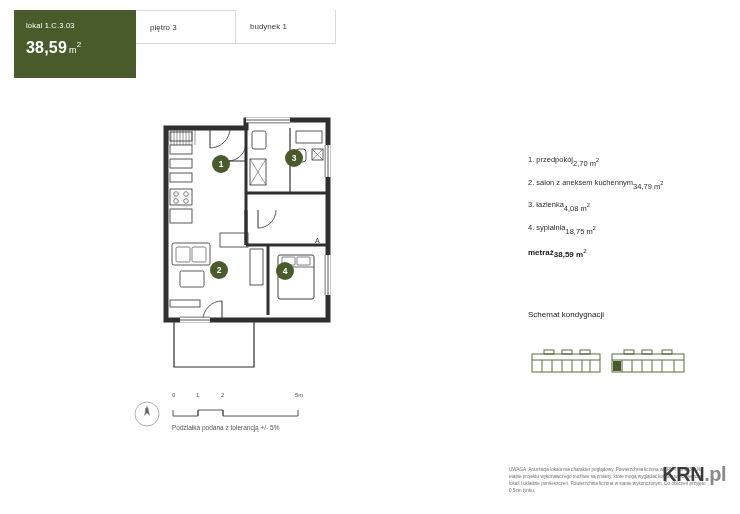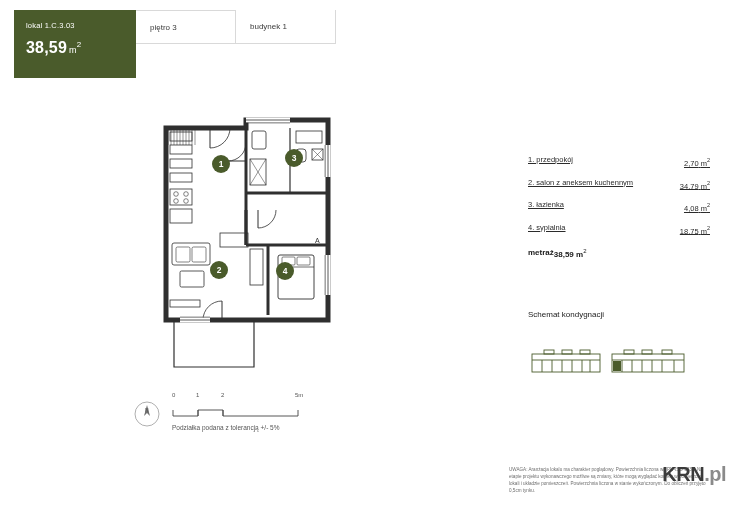--- a/index.html
+++ b/index.html
@@ -127,26 +127,25 @@
 
   
   #rooms {
     position: absolute;
     left: 528px;
     top: 155px;
     width: 182px;
   }
   .room-row {
     display: flex;
-    justify-content: space-between;
+    justify-content: flex-start;
     font-size: 7.5px;
     color: #2b2b2b;
     margin-bottom: 9px;
     line-height: 10px;
-    text-decoration: underline;
   }
   .room-row .val {
     white-space: nowrap;
   }
   .room-row .val sup { font-size: 5.5px; vertical-align: super; }
   .total-row {
     display: flex;
     justify-content: flex-start;
     font-size: 8px;
     font-weight: bold;

